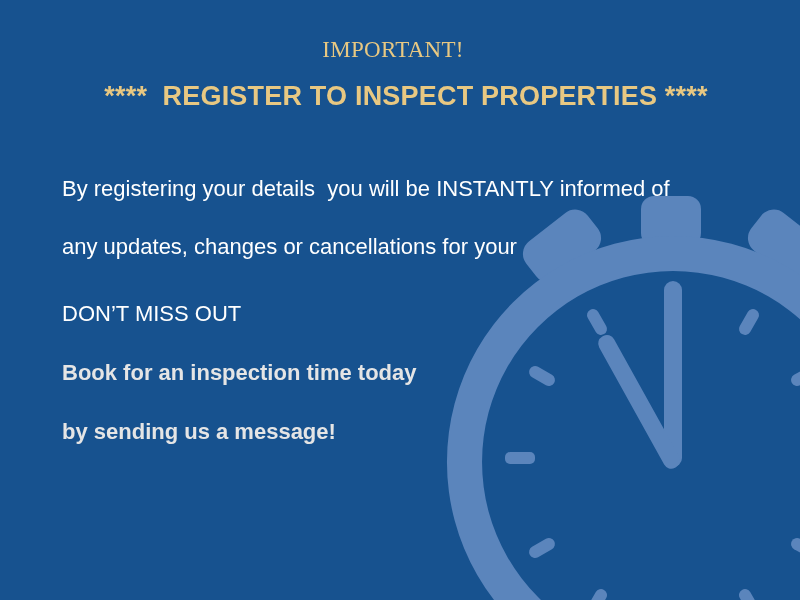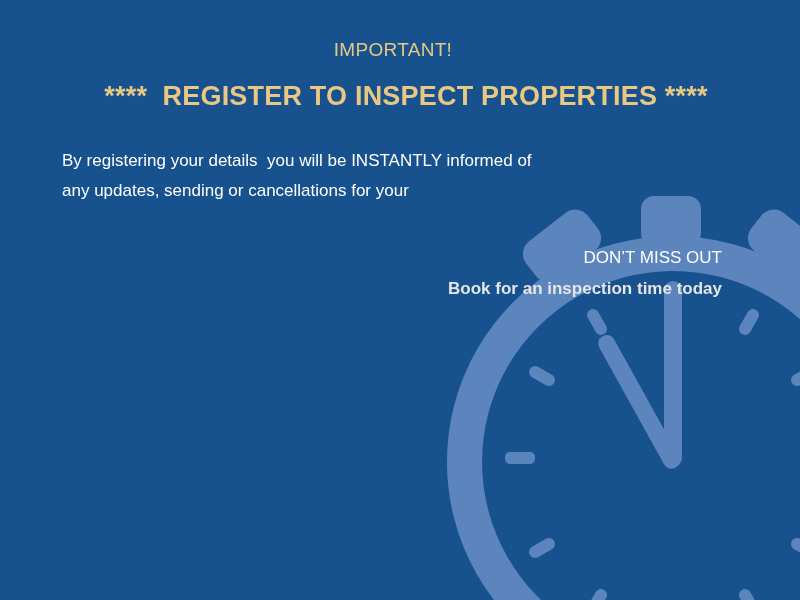--- a/index.html
+++ b/index.html
@@ -39,25 +39,26 @@
 
   .title-block {
     position: absolute;
     left: 0;
     top: 30px;
     width: 786px;
     text-align: center;
   }
   .title-line1 {
     color: #e8c882;
-    font-size: 19px;
+    font-size: 23px;
     font-weight: 400;
     line-height: 40px;
     letter-spacing: 0.3px;
     white-space: pre;
+    font-family: Liberation Serif, serif;
   }
   .title-line2 {
     color: #e8c882;
     font-size: 27px;
     font-weight: 700;
     line-height: 40px;
     letter-spacing: 0.2px;
     white-space: pre;
     margin-top: 6px;
     margin-left: 26px;
@@ -72,32 +73,32 @@
   .para {
     margin: 0;
     padding: 0;
   }
   .para + .para {
     margin-top: 36px;
   }
   .line {
     display: block;
     color: #ffffff;
-    font-size: 17px;
+    font-size: 22px;
     font-weight: 400;
     line-height: 30px;
     white-space: pre;
+    margin-top: 28px;
   }
   .line.gold {
     color: #e5e5e5;
     font-weight: 700;
   }
   .para.cta .line {
     line-height: 31px;
-    text-align: right;
   }
 </style>
 </head>
 <body>
 
 <div id="slide">
 
   <svg id="clock-art" viewBox="0 0 800 600" width="800" height="600" xmlns="http://www.w3.org/2000/svg">
     <defs>
       <clipPath id="slideClip">
@@ -159,24 +160,25 @@
 
     <div class="title-block">
       <div class="title-line1">IMPORTANT!</div>
       <div class="title-line2">****  REGISTER TO INSPECT PROPERTIES ****</div>
     </div>
 
     <div class="body-block">
 
       <div class="para">
         <span class="line">By registering your details  you will be INSTANTLY informed of</span>
-        <span class="line">any updates, sending or cancellations for your</span>
+        <span class="line">any updates, changes or cancellations for your</span>
       </div>
 
 
       <div class="para cta">
         <span class="line">DON’T MISS OUT</span>
         <span class="line gold">Book for an inspection time today</span>
+        <span class="line gold">by sending us a message!</span>
       </div>
 
     </div>
   </div>
 </div>
 
 </body></html>

